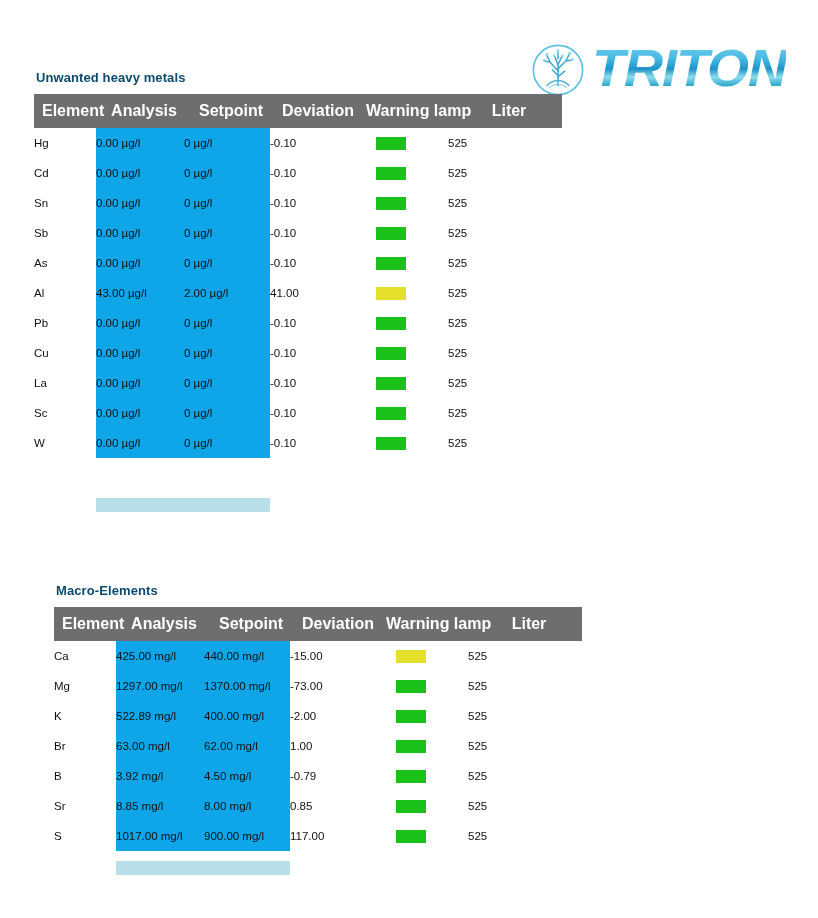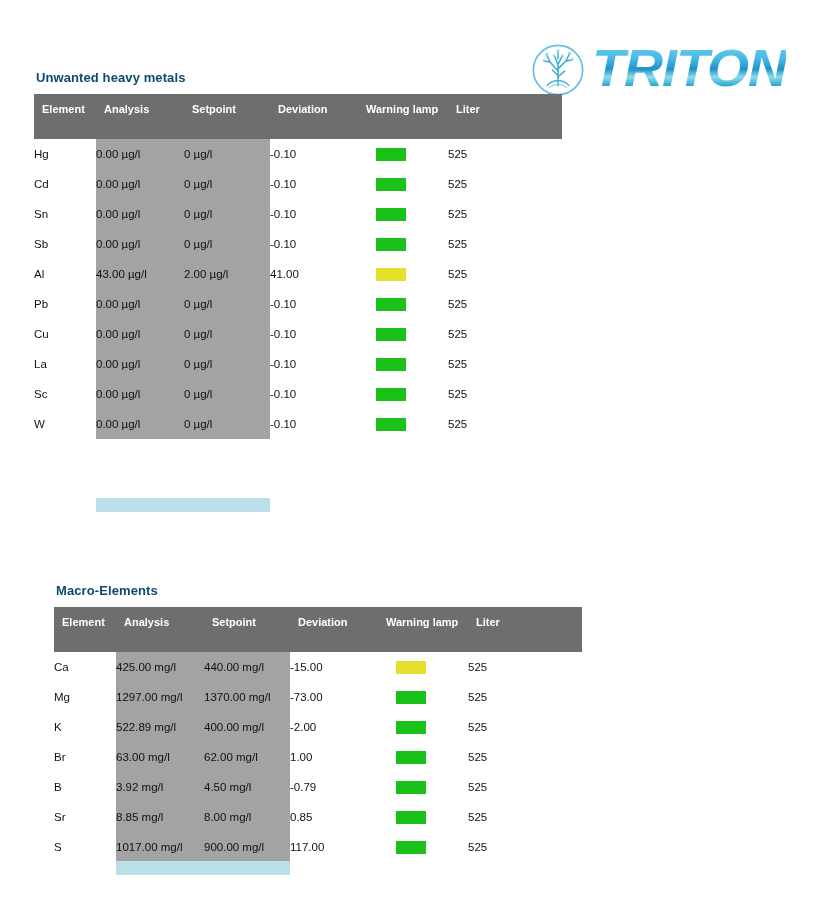--- a/index.html
+++ b/index.html
@@ -72,37 +72,37 @@
   table.grid {
     border-collapse: collapse;
     width: 528px;
     table-layout: fixed;
     font-size: 11.5px;
   }
   table.grid th {
     background: #6e6e6e;
     color: #ffffff;
     font-weight: bold;
-    font-size: 11px;
-    text-align: left;
-    padding: 8px 0 24px 8px;
+    font-size: 16px;
+    text-align: center;
+    padding: 8px 0 8px 8px;
     height: 13px;
     white-space: nowrap;
   }
   th.band { background: #a8a8a8; }
   table.grid td {
     padding: 0;
     height: 30px;
     vertical-align: middle;
     font-size: 11.5px;
     color: #111;
     white-space: nowrap;
   }
   td.pad { padding-left: 8px; }
-  td.blue { background: #a3a3a3; }
+  td.blue { background: #0ea5e9; }
   .col-el   { width: 62px; }
   .col-an   { width: 88px; }
   .col-sp   { width: 86px; }
   .col-dev  { width: 88px; }
   .col-warn { width: 90px; }
   .col-lit  { width: 114px; }
 
   .lamp {
     display: block;
     width: 30px;
@@ -206,20 +206,30 @@
           <td class="pad">Sb</td>
           <td class="blue pad">0.00 µg/l</td>
           <td class="blue pad">0 µg/l</td>
           <td class="pad">-0.10</td>
           <td class="">
             <span class="lamp green"></span>
           </td>
           <td class="pad">525</td>
         </tr>
         <tr>
+          <td class="pad">As</td>
+          <td class="blue pad">0.00 µg/l</td>
+          <td class="blue pad">0 µg/l</td>
+          <td class="pad">-0.10</td>
+          <td class="">
+            <span class="lamp green"></span>
+          </td>
+          <td class="pad">525</td>
+        </tr>
+        <tr>
           <td class="pad">Al</td>
           <td class="blue pad">43.00 µg/l</td>
           <td class="blue pad">2.00 µg/l</td>
           <td class="pad">41.00</td>
           <td class="">
             <span class="lamp yellow"></span>
           </td>
           <td class="pad">525</td>
         </tr>
         <tr>

